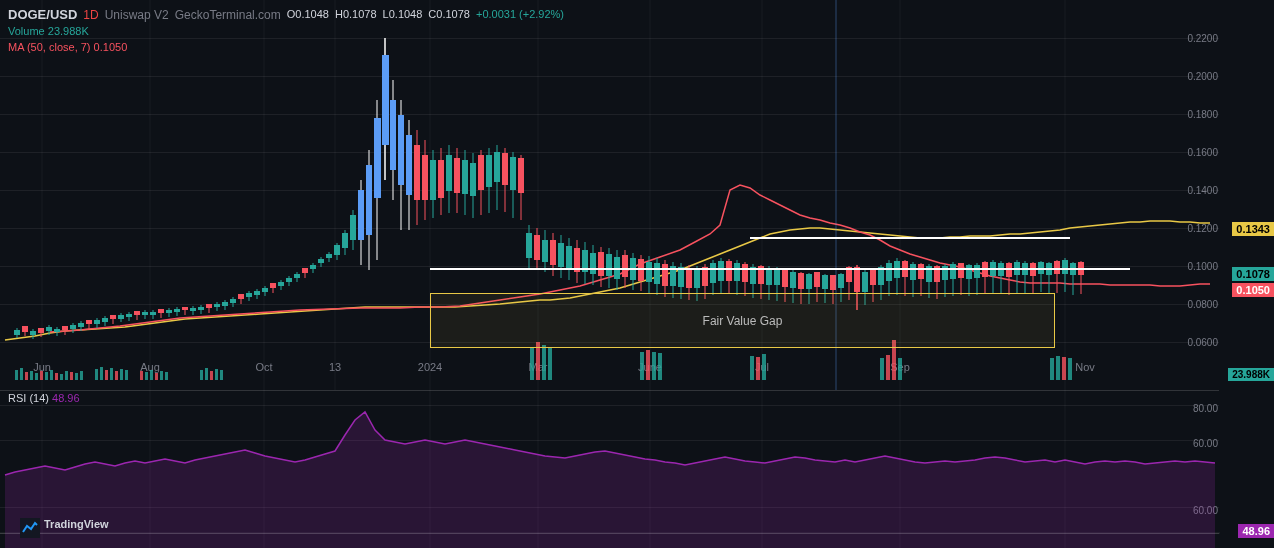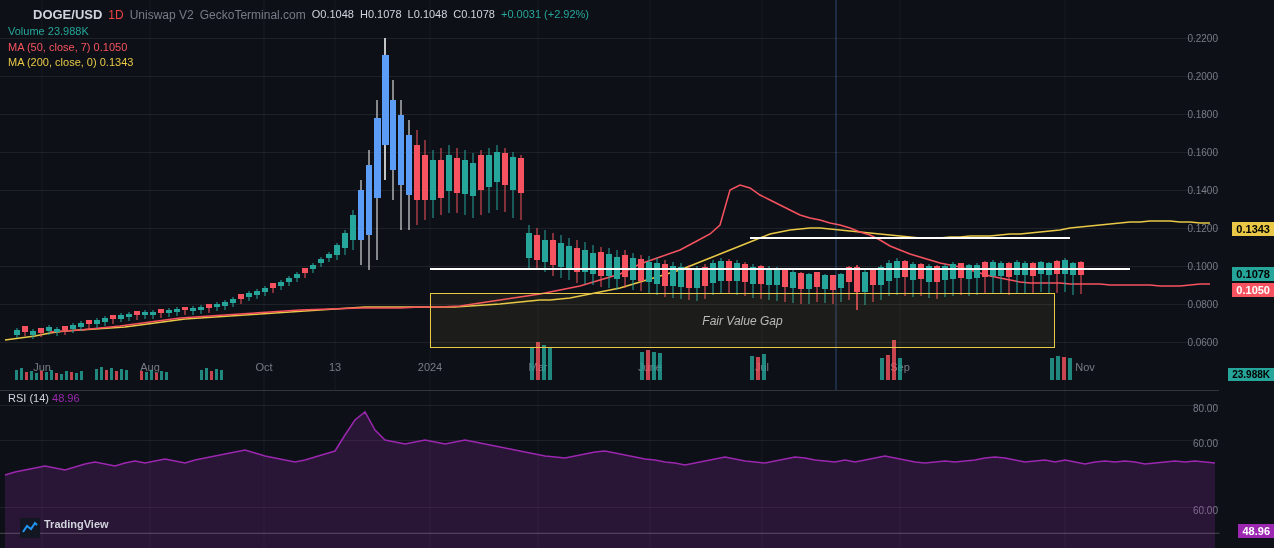--- a/index.html
+++ b/index.html
@@ -24,21 +24,20 @@
       left: 8px;
       z-index: 10;
       line-height: 1.4;
     }
     #header .title-line {
       display: flex;
       align-items: center;
       gap: 6px;
       font-size: 12px;
       color: #d1d4dc;
-      margin-left: 25px;
     }
     #header .title-line .symbol {
       font-weight: bold;
       font-size: 13px;
       color: #d1d4dc;
     }
     #header .title-line .ohlc {
       font-size: 11px;
       color: #d1d4dc;
     }
@@ -158,21 +157,20 @@
       border: 1.5px solid #e8c846;
       background: rgba(232, 200, 70, 0.07);
       z-index: 5;
       display: flex;
       align-items: center;
       justify-content: center;
     }
     #fvg-box .fvg-text {
       color: #bbb;
       font-size: 12px;
-      font-style: italic;
     }
     
     .h-white-line {
       position: absolute;
       height: 2px;
       background: #ffffff;
       z-index: 6;
     }
     
     #main-svg {
@@ -239,23 +237,20 @@
       <span class="ohlc">H<span>0.1078</span></span>
       <span class="ohlc">L<span>0.1048</span></span>
       <span class="ohlc">C<span>0.1078</span></span>
       <span class="change-pos">+0.0031 (+2.92%)</span>
     </div>
     <div class="vol-line">
       <span>Volume</span>&nbsp;<span>23.988K</span>
     </div>
     <div class="ma50-line">
       <span>MA (50, close, 7)</span>&nbsp;<span>0.1050</span>
-    </div>
-    <div class="ma200-line">
-      <span>MA (200, close, 0)</span>&nbsp;<span>0.1343</span>
     </div>
   </div>
 
   <div id="rsi-label">
     RSI (14)&nbsp;<span>48.96</span>
   </div>
 
   <div class="h-grid" style="top:38px"></div>
   <div class="h-grid-label" style="top:38px">0.2200</div>
   <div class="h-grid" style="top:76px"></div>

